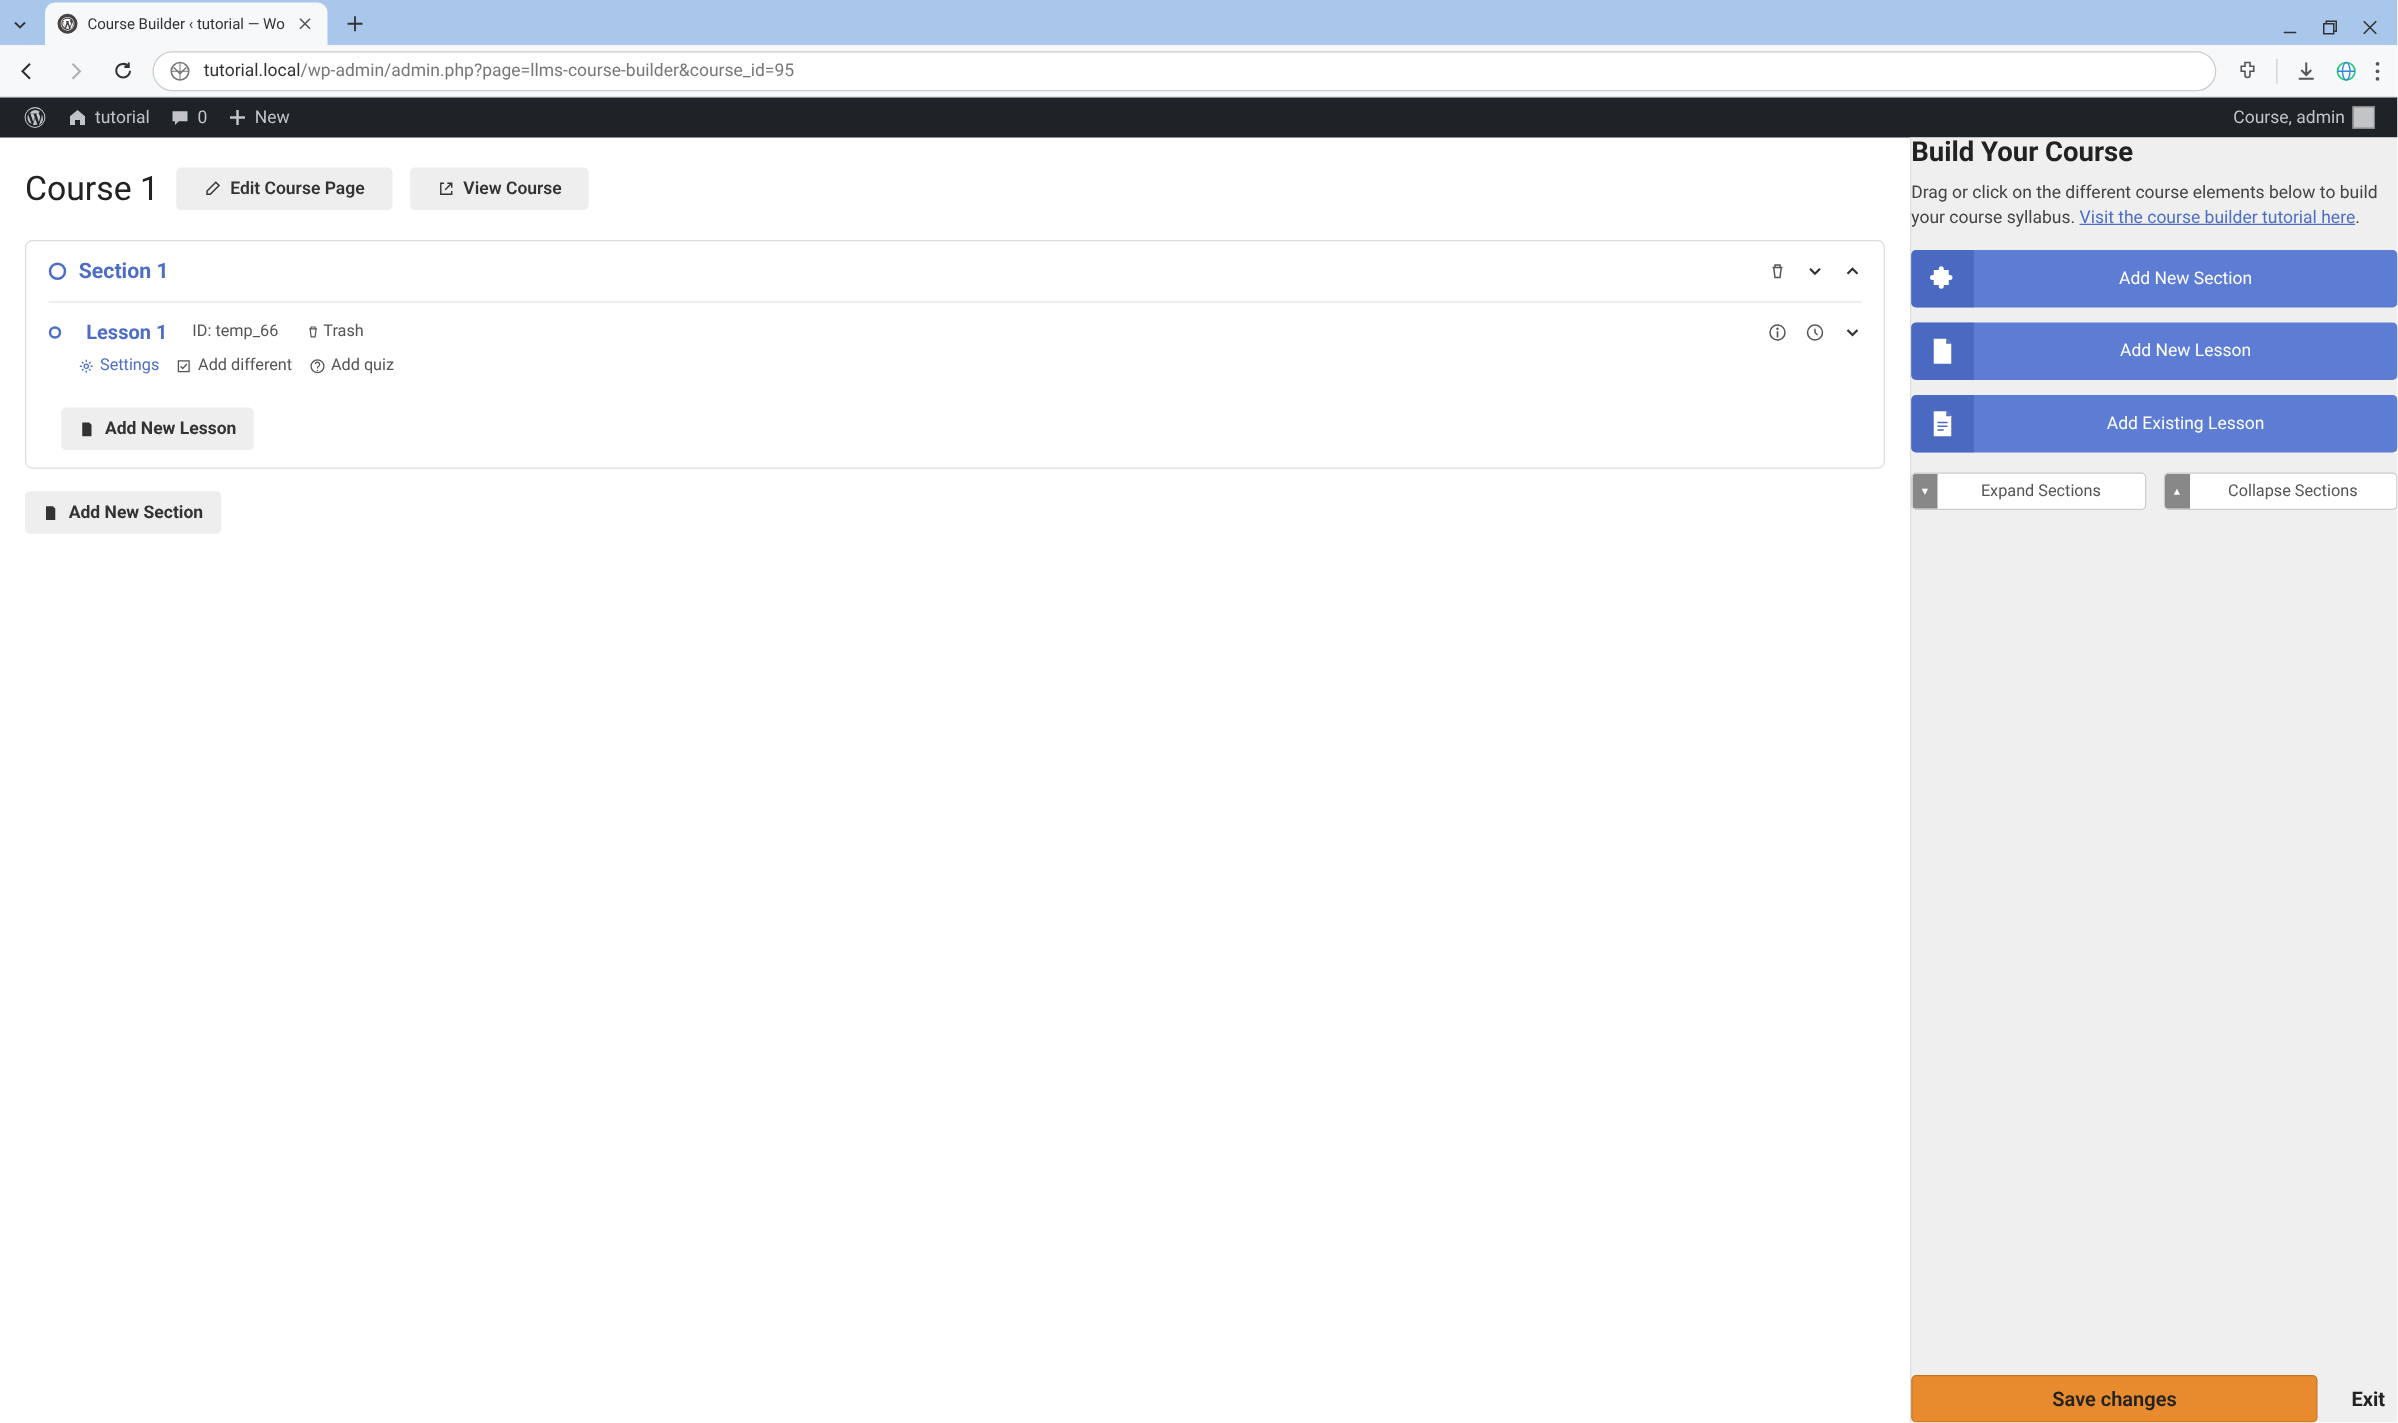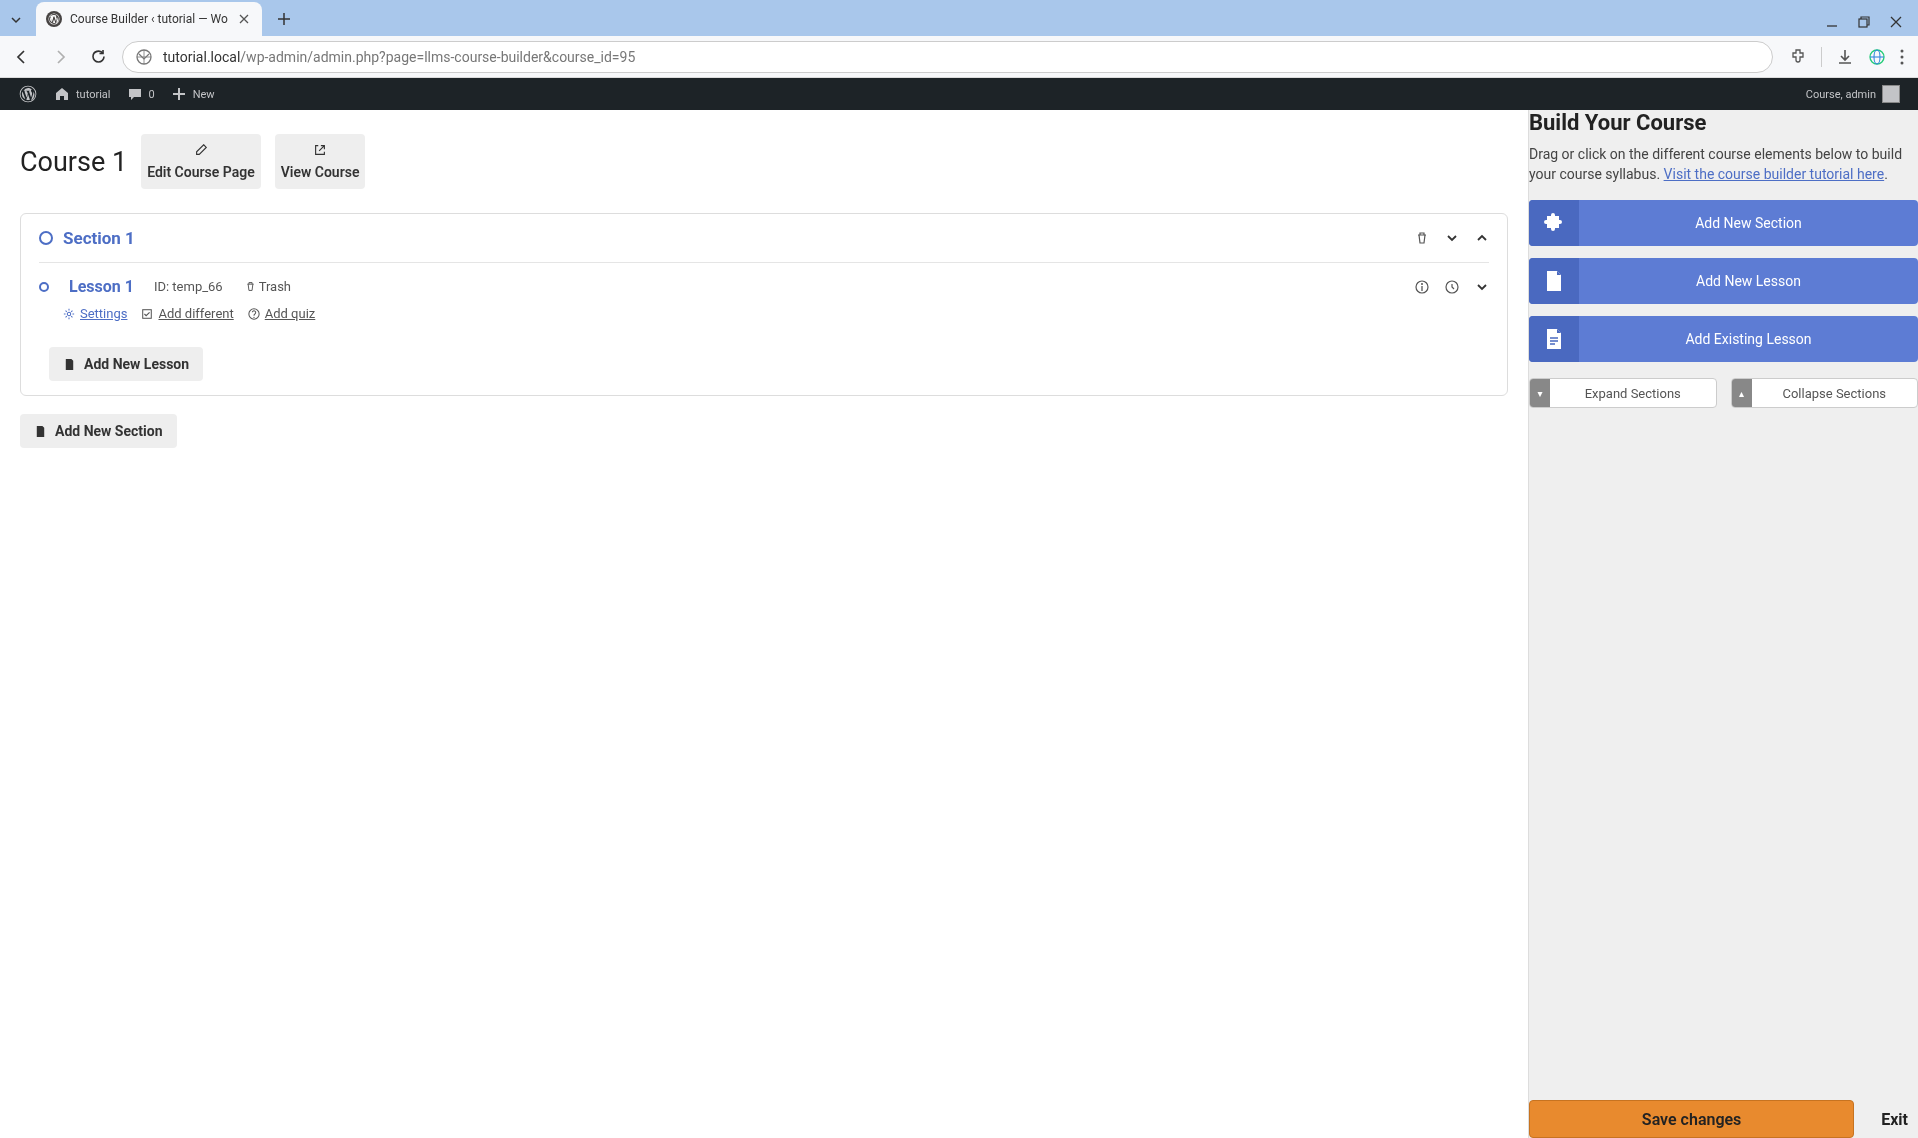--- a/index.html
+++ b/index.html
@@ -22,34 +22,34 @@
 .nav-btn.disabled { color: #b0b0b0; }
 .url-bar { flex: 1; background: #fff; border: 1px solid #ccc; border-radius: 20px; height: 32px; display: flex; align-items: center; padding: 0 12px; gap: 10px; }
 .url-icon { color: #888; display: flex; }
 .url-text { font-size: 14px; color: #333; }
 .url-text .gray { color: #777; }
 .toolbar-right { display: flex; align-items: center; gap: 14px; padding: 0 6px; }
 .toolbar-right span { color: #555; cursor: pointer; }
 .toolbar-divider { width: 1px; height: 20px; background: #ccc; }
 
 
-.wp-adminbar { background: #1d2327; height: 32px; display: flex; align-items: center; color: #c3c4c7; font-size: 11px; padding: 0 10px; }
+.wp-adminbar { background: #1d2327; height: 32px; display: flex; align-items: center; color: #c3c4c7; font-size: 14px; padding: 0 10px; }
 .wp-adminbar-item { display: flex; align-items: center; gap: 6px; padding: 0 8px; height: 100%; cursor: pointer; }
 .wp-adminbar-right { margin-left: auto; display: flex; align-items: center; gap: 6px; padding: 0 8px; }
 .wp-avatar { width: 18px; height: 18px; background: #c3c4c7; border: 1px solid #888; }
 
 
 .main-layout { display: flex; height: calc(100vh - 110px); }
 .content-area { flex: 1; padding: 24px 20px; overflow-y: auto; }
 .sidebar { width: 390px; background: #efefef; border-left: 1px solid #ddd; display: flex; flex-direction: column; }
 
 
 .content-header { display: flex; align-items: center; gap: 14px; margin-bottom: 24px; }
 .course-title { font-size: 27px; font-weight: 400; color: #222; text-align: center; }
-.header-btn { background: #eee; border: none; border-radius: 4px; padding: 9px 6px; display: flex; align-items: center; gap: 7px; font-size: 14px; font-weight: 600; color: #333; cursor: pointer; flex-direction: column; }
+.header-btn { background: #eee; border: none; border-radius: 4px; padding: 9px 22px; display: flex; align-items: center; gap: 7px; font-size: 14px; font-weight: 600; color: #333; cursor: pointer; }
 .header-btn svg { width: 14px; height: 14px; }
 
 
 .section-card { border: 1px solid #ddd; border-radius: 6px; padding: 14px 18px; margin-bottom: 18px; }
 .section-header { display: flex; align-items: center; gap: 10px; padding-bottom: 14px; border-bottom: 1px solid #e5e5e5; }
 .drag-circle { width: 14px; height: 14px; border: 2px solid #4d6ec5; border-radius: 50%; }
 .drag-circle.small { width: 10px; height: 10px; border-width: 2px; }
 .section-title { font-size: 17px; font-weight: 700; color: #4d6ec5; }
 .section-actions { margin-left: auto; display: flex; gap: 16px; color: #555; }
 .section-actions span { cursor: pointer; }
@@ -57,21 +57,21 @@
 
 .lesson-row { padding: 14px 0 0 0; }
 .lesson-header { display: flex; align-items: center; gap: 12px; }
 .lesson-header .drag-circle { margin-left: 0; }
 .lesson-title { font-size: 16px; font-weight: 700; color: #4d6ec5; margin-left: 8px; }
 .lesson-meta { font-size: 13px; color: #555; margin-left: 8px; }
 .lesson-trash { font-size: 13px; color: #555; margin-left: 10px; display: flex; align-items: center; gap: 3px; cursor: pointer; }
 .lesson-actions { margin-left: auto; display: flex; gap: 16px; color: #555; }
 .lesson-actions span { cursor: pointer; }
 .lesson-sub { display: flex; gap: 14px; padding: 10px 0 6px 24px; font-size: 13px; color: #555; }
-.lesson-sub-item { display: flex; align-items: center; gap: 5px; cursor: pointer; text-decoration: underline; }
+.lesson-sub-item { display: flex; align-items: center; gap: 5px; cursor: pointer; }
 .lesson-sub-item.blue { color: #4d6ec5; }
 
 
 .add-lesson-inside { background: #eee; border: none; border-radius: 4px; padding: 9px 14px; display: flex; align-items: center; gap: 8px; font-size: 14px; font-weight: 700; color: #333; cursor: pointer; margin-top: 20px; margin-left: 10px; }
 
 
 .add-section-btn { background: #eee; border: none; border-radius: 4px; padding: 9px 14px; display: flex; align-items: center; gap: 8px; font-size: 14px; font-weight: 700; color: #333; cursor: pointer; }
 
 
 .sidebar-title { font-size: 22px; font-weight: 700; color: #222; margin-bottom: 10px; }

